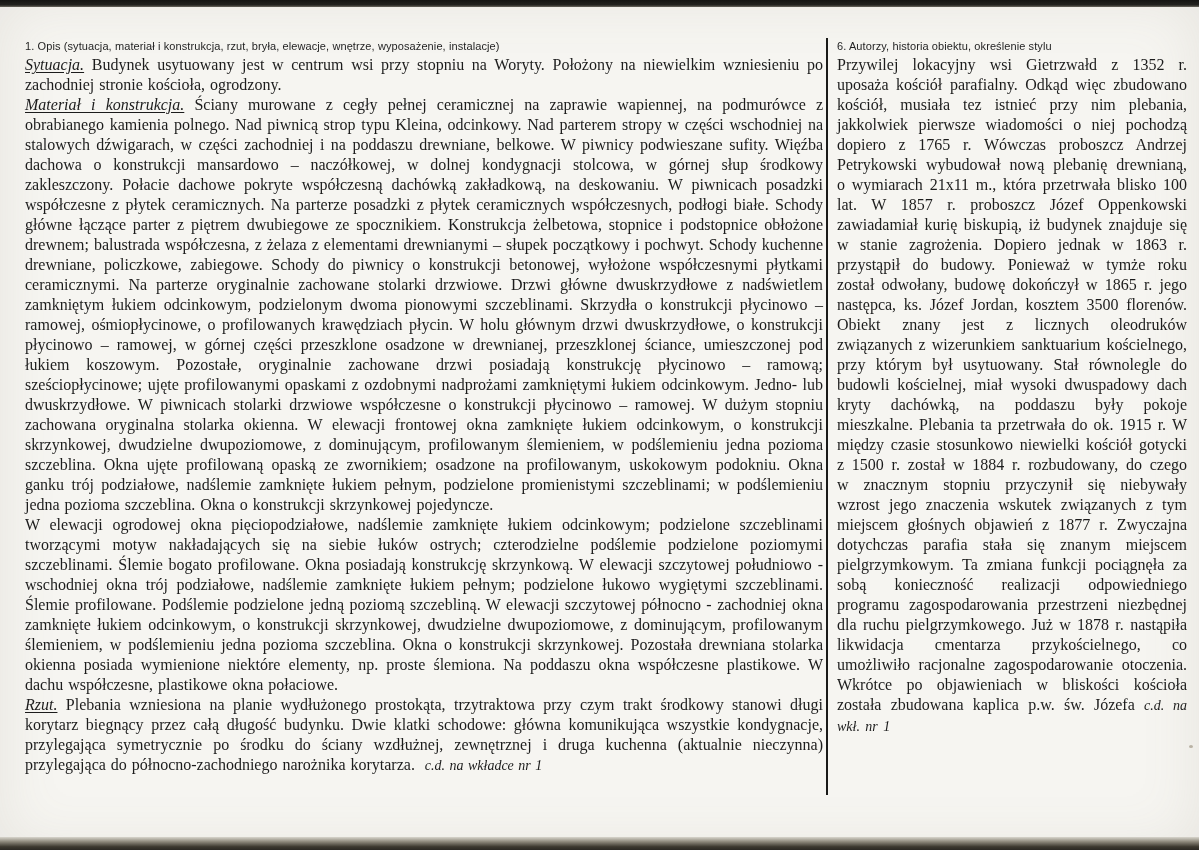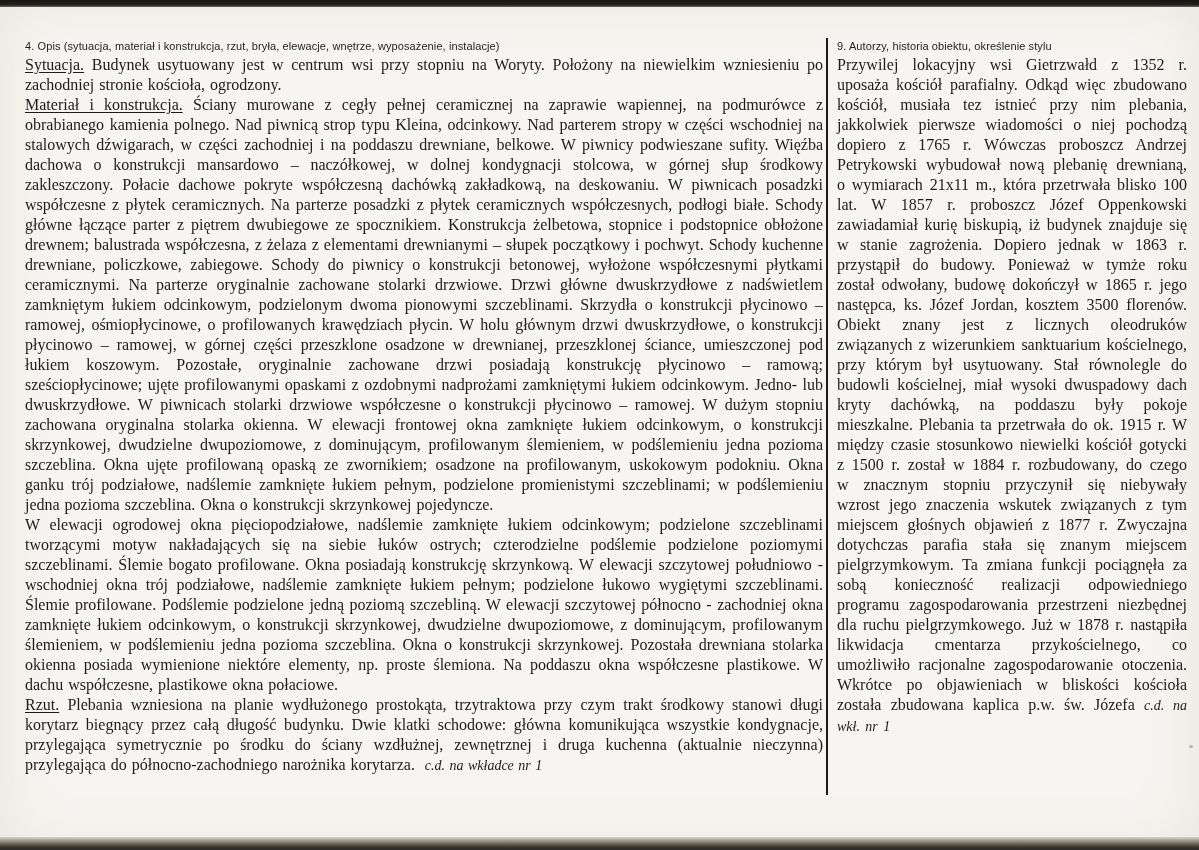--- a/index.html
+++ b/index.html
@@ -45,52 +45,53 @@
   }
   .body-text { font-size: 16px; line-height: 20px; }
   .body-text p {
     margin: 0;
     text-align: justify;
     word-spacing: 0.06em;
   }
   .lead {
     text-decoration: underline;
     text-underline-offset: 2px;
+    font-style: italic;
   }
   .note {
     font-style: italic;
     font-size: 14px;
   }
   .col-right .body-text p { word-spacing: 0.12em; }
   .speck {
     position: absolute; right: 6px; top: 745px;
     width: 4px; height: 3px; background: #b9b2a4; border-radius: 50%;
   }
 </style>
 </head>
 <body>
 
 <div class="page">
 
   <div class="edge-top"></div>
 
   <div class="column col-left">
-    <div class="col-header">4. Opis (sytuacja, materiał i konstrukcja, rzut, bryła, elewacje, wnętrze, wyposażenie, instalacje)</div>
+    <div class="col-header">1. Opis (sytuacja, materiał i konstrukcja, rzut, bryła, elewacje, wnętrze, wyposażenie, instalacje)</div>
     <div class="body-text">
       <p><span class="lead">Sytuacja.</span> <span>Budynek usytuowany jest w centrum wsi przy stopniu na Woryty. Położony na niewielkim wzniesieniu po zachodniej stronie kościoła, ogrodzony.</span></p>
       <p><span class="lead">Materiał i konstrukcja.</span> <span>Ściany murowane z cegły pełnej ceramicznej na zaprawie wapiennej, na podmurówce z obrabianego kamienia polnego. Nad piwnicą strop typu Kleina, odcinkowy. Nad parterem stropy w części wschodniej na stalowych dźwigarach, w części zachodniej i na poddaszu drewniane, belkowe. W piwnicy podwieszane sufity. Więźba dachowa o konstrukcji mansardowo – naczółkowej, w dolnej kondygnacji stolcowa, w górnej słup środkowy zakleszczony. Połacie dachowe pokryte współczesną dachówką zakładkową, na deskowaniu. W piwnicach posadzki współczesne z płytek ceramicznych. Na parterze posadzki z płytek ceramicznych współczesnych, podłogi białe. Schody główne łączące parter z piętrem dwubiegowe ze spocznikiem. Konstrukcja żelbetowa, stopnice i podstopnice obłożone drewnem; balustrada współczesna, z żelaza z elementami drewnianymi – słupek początkowy i pochwyt. Schody kuchenne drewniane, policzkowe, zabiegowe. Schody do piwnicy o konstrukcji betonowej, wyłożone współczesnymi płytkami ceramicznymi. Na parterze oryginalnie zachowane stolarki drzwiowe. Drzwi główne dwuskrzydłowe z nadświetlem zamkniętym łukiem odcinkowym, podzielonym dwoma pionowymi szczeblinami. Skrzydła o konstrukcji płycinowo – ramowej, ośmiopłycinowe, o profilowanych krawędziach płycin. W holu głównym drzwi dwuskrzydłowe, o konstrukcji płycinowo – ramowej, w górnej części przeszklone osadzone w drewnianej, przeszklonej ściance, umieszczonej pod łukiem koszowym. Pozostałe, oryginalnie zachowane drzwi posiadają konstrukcję płycinowo – ramową; sześciopłycinowe; ujęte profilowanymi opaskami z ozdobnymi nadprożami zamkniętymi łukiem odcinkowym. Jedno- lub dwuskrzydłowe. W piwnicach stolarki drzwiowe współczesne o konstrukcji płycinowo – ramowej. W dużym stopniu zachowana oryginalna stolarka okienna. W elewacji frontowej okna zamknięte łukiem odcinkowym, o konstrukcji skrzynkowej, dwudzielne dwupoziomowe, z dominującym, profilowanym ślemieniem, w podślemieniu jedna pozioma szczeblina. Okna ujęte profilowaną opaską ze zwornikiem; osadzone na profilowanym, uskokowym podokniu. Okna ganku trój podziałowe, nadślemie zamknięte łukiem pełnym, podzielone promienistymi szczeblinami; w podślemieniu jedna pozioma szczeblina. Okna o konstrukcji skrzynkowej pojedyncze.</span></p>
       <p><span>W elewacji ogrodowej okna pięciopodziałowe, nadślemie zamknięte łukiem odcinkowym; podzielone szczeblinami tworzącymi motyw nakładających się na siebie łuków ostrych; czterodzielne podślemie podzielone poziomymi szczeblinami. Ślemie bogato profilowane. Okna posiadają konstrukcję skrzynkową. W elewacji szczytowej południowo - wschodniej okna trój podziałowe, nadślemie zamknięte łukiem pełnym; podzielone łukowo wygiętymi szczeblinami. Ślemie profilowane. Podślemie podzielone jedną poziomą szczebliną. W elewacji szczytowej północno - zachodniej okna zamknięte łukiem odcinkowym, o konstrukcji skrzynkowej, dwudzielne dwupoziomowe, z dominującym, profilowanym ślemieniem, w podślemieniu jedna pozioma szczeblina. Okna o konstrukcji skrzynkowej. Pozostała drewniana stolarka okienna posiada wymienione niektóre elementy, np. proste ślemiona. Na poddaszu okna współczesne plastikowe. W dachu współczesne, plastikowe okna połaciowe.</span></p>
       <p><span class="lead">Rzut.</span> <span>Plebania wzniesiona na planie wydłużonego prostokąta, trzytraktowa przy czym trakt środkowy stanowi długi korytarz biegnący przez całą długość budynku. Dwie klatki schodowe: główna komunikująca wszystkie kondygnacje, przylegająca symetrycznie po środku do ściany wzdłużnej, zewnętrznej i druga kuchenna (aktualnie nieczynna) przylegająca do północno-zachodniego narożnika korytarza.</span>&nbsp; <span class="note">c.d. na wkładce nr 1</span></p>
     </div>
   </div>
 
   <div class="divider"></div>
 
   <div class="column col-right">
-    <div class="col-header">9. Autorzy, historia obiektu, określenie stylu</div>
+    <div class="col-header">6. Autorzy, historia obiektu, określenie stylu</div>
     <div class="body-text">
       <p><span>Przywilej lokacyjny wsi Gietrzwałd z 1352 r. uposaża kościół parafialny. Odkąd więc zbudowano kościół, musiała tez istnieć przy nim plebania, jakkolwiek pierwsze wiadomości o niej pochodzą dopiero z 1765 r. Wówczas proboszcz Andrzej Petrykowski wybudował nową plebanię drewnianą, o wymiarach 21x11 m., która przetrwała blisko 100 lat. W 1857 r. proboszcz Józef Oppenkowski zawiadamiał kurię biskupią, iż budynek znajduje się w stanie zagrożenia. Dopiero jednak w 1863 r. przystąpił do budowy. Ponieważ w tymże roku został odwołany, budowę dokończył w 1865 r. jego następca, ks. Józef Jordan, kosztem 3500 florenów. Obiekt znany jest z licznych oleodruków związanych z wizerunkiem sanktuarium kościelnego, przy którym był usytuowany. Stał równolegle do budowli kościelnej, miał wysoki dwuspadowy dach kryty dachówką, na poddaszu były pokoje mieszkalne. Plebania ta przetrwała do ok. 1915 r. W między czasie stosunkowo niewielki kościół gotycki z 1500 r. został w 1884 r. rozbudowany, do czego w znacznym stopniu przyczynił się niebywały wzrost jego znaczenia wskutek związanych z tym miejscem głośnych objawień z 1877 r. Zwyczajna dotychczas parafia stała się znanym miejscem pielgrzymkowym. Ta zmiana funkcji pociągnęła za sobą konieczność realizacji odpowiedniego programu zagospodarowania przestrzeni niezbędnej dla ruchu pielgrzymkowego. Już w 1878 r. nastąpiła likwidacja cmentarza przykościelnego, co umożliwiło racjonalne zagospodarowanie otoczenia. Wkrótce po objawieniach w bliskości kościoła została zbudowana kaplica p.w. św. Józefa</span> <span class="note">c.d. na wkł.  nr 1</span></p>
     </div>
   </div>
 
   <div class="speck"></div>
 
   <div class="edge-bottom"></div>
 
 </div>

